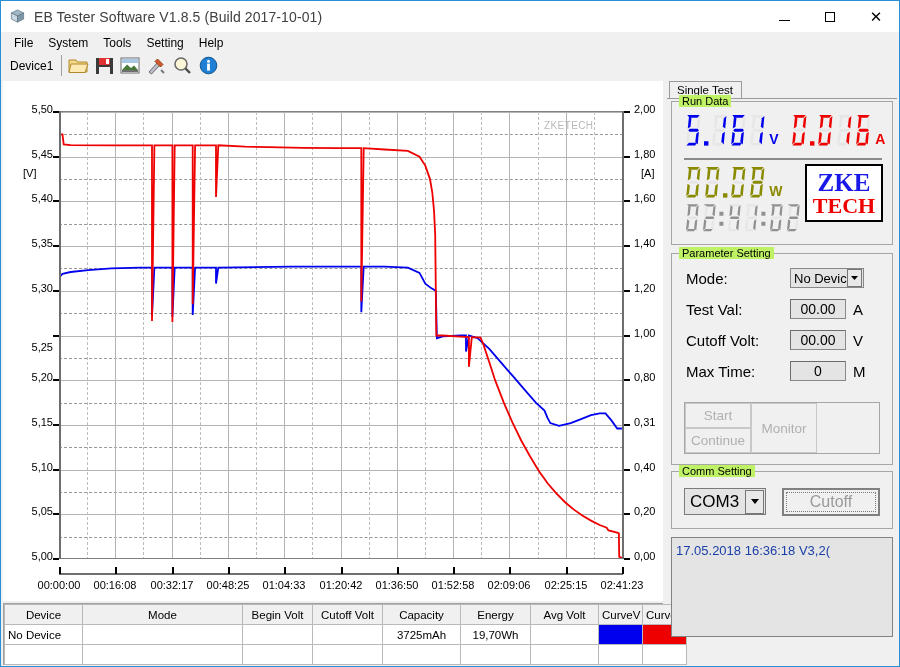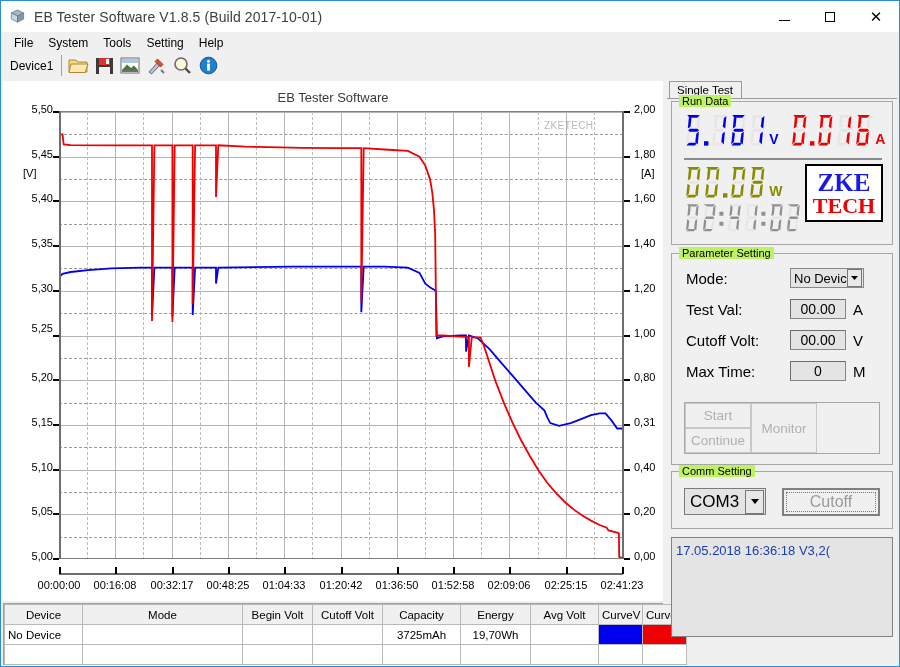--- a/index.html
+++ b/index.html
@@ -266,21 +266,20 @@
     <span class="tb-btn">
       <svg width="19" height="19" viewBox="0 0 19 19">
         <circle cx="9.5" cy="9.5" r="8.3" fill="#1e7fd4" stroke="#10538c" stroke-width="1"></circle>
         <circle cx="9.5" cy="5.3" r="1.5" fill="#fff"></circle>
         <rect x="8.1" y="7.6" width="2.8" height="7" fill="#fff"></rect>
       </svg>
     </span>
   </div>
 
   <div class="chart-area">
-    <div class="chart-title">EB Tester Software</div>
     <div class="axlabel v">[V]</div>
     <div class="axlabel a">[A]</div>
     <div class="plot" id="plot">
         <div class="gl major-h" style="top: 0px;"></div>
         <div class="gl minor-h" style="top: 22px;"></div>
         <div class="gl major-h" style="top: 45px;"></div>
         <div class="gl minor-h" style="top: 67px;"></div>
         <div class="gl major-h" style="top: 89px;"></div>
         <div class="gl minor-h" style="top: 112px;"></div>
         <div class="gl major-h" style="top: 134px;"></div>
@@ -331,21 +330,21 @@
         <div class="ticklabel ytick-l" style="left: 8px; top: 22px; width: 42px;">5,50</div>
         <div class="tickmark" style="left: 50px; top: 30px; width: 6px; height: 2px;"></div>
         <div class="ticklabel ytick-l" style="left: 8px; top: 67px; width: 42px;">5,45</div>
         <div class="tickmark" style="left: 50px; top: 75px; width: 6px; height: 2px;"></div>
         <div class="ticklabel ytick-l" style="left: 8px; top: 111px; width: 42px;">5,40</div>
         <div class="tickmark" style="left: 50px; top: 119px; width: 6px; height: 2px;"></div>
         <div class="ticklabel ytick-l" style="left: 8px; top: 156px; width: 42px;">5,35</div>
         <div class="tickmark" style="left: 50px; top: 164px; width: 6px; height: 2px;"></div>
         <div class="ticklabel ytick-l" style="left: 8px; top: 201px; width: 42px;">5,30</div>
         <div class="tickmark" style="left: 50px; top: 209px; width: 6px; height: 2px;"></div>
-        <div class="ticklabel ytick-l" style="left: 8px; top: 241px; width: 42px;">5,25</div>
+        <div class="ticklabel ytick-l" style="left: 8px; top: 260px; width: 42px;">5,25</div>
         <div class="tickmark" style="left: 50px; top: 254px; width: 6px; height: 2px;"></div>
         <div class="ticklabel ytick-l" style="left: 8px; top: 290px; width: 42px;">5,20</div>
         <div class="tickmark" style="left: 50px; top: 298px; width: 6px; height: 2px;"></div>
         <div class="ticklabel ytick-l" style="left: 8px; top: 335px; width: 42px;">5,15</div>
         <div class="tickmark" style="left: 50px; top: 343px; width: 6px; height: 2px;"></div>
         <div class="ticklabel ytick-l" style="left: 8px; top: 380px; width: 42px;">5,10</div>
         <div class="tickmark" style="left: 50px; top: 388px; width: 6px; height: 2px;"></div>
         <div class="ticklabel ytick-l" style="left: 8px; top: 424px; width: 42px;">5,05</div>
         <div class="tickmark" style="left: 50px; top: 432px; width: 6px; height: 2px;"></div>
         <div class="ticklabel ytick-l" style="left: 8px; top: 469px; width: 42px;">5,00</div>

